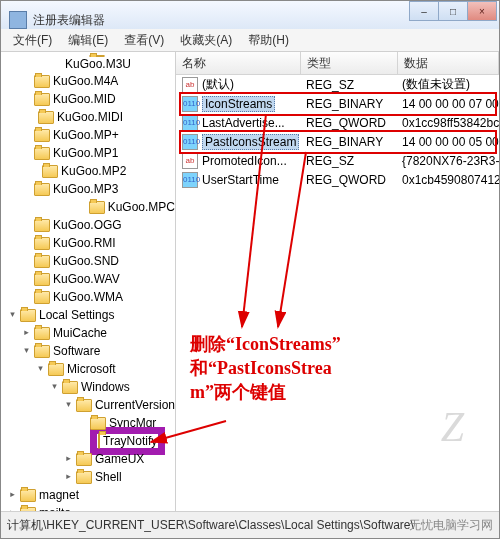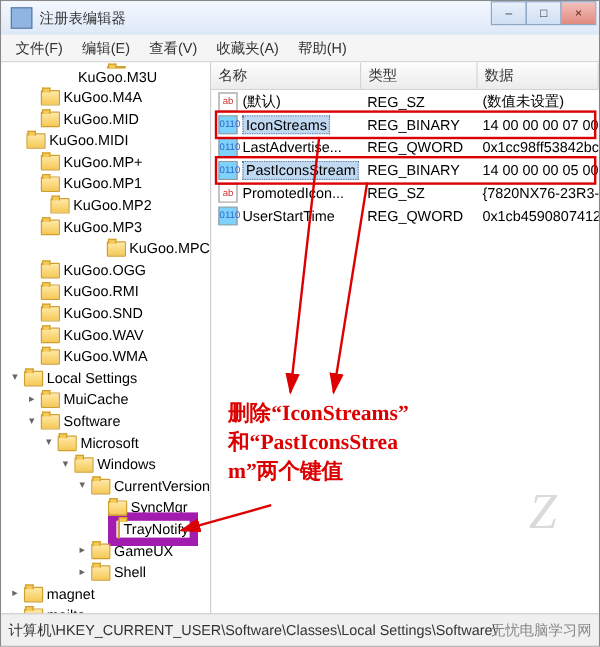--- a/index.html
+++ b/index.html
@@ -1,17 +1,17 @@
 <!DOCTYPE html>
 <html><head>
 <meta charset="utf-8">
 <style>
 body{margin:0;font-family:"Microsoft YaHei",Tahoma,sans-serif;font-size:12px;background:#fff}
 .window{width:500px;height:539px;position:relative;border:1px solid #888;box-sizing:border-box;background:linear-gradient(#f0f4fb,#e6edf8)}
-.titlebar{height:28px;background:linear-gradient(#f4f8ff,#dde8f7);display:flex;align-items:center;padding-left:8px;position:relative}
+.titlebar{height:28px;background:linear-gradient(#f4f8ff,#dde8f7);display:flex;align-items:flex-end;padding-left:8px;position:relative}
 .title-icon{width:16px;height:16px;background:#8fb5e0;border:1px solid #5a7da8;margin-right:6px}
 .title-text{flex:1;color:#333}
 .winbtns{display:flex;position:absolute;right:2px;top:0}
 .winbtn{width:28px;height:18px;border:1px solid #8fa8c8;margin-left:-1px;background:linear-gradient(#e8f0fb,#cfdff3);display:flex;align-items:center;justify-content:center;font-size:10px;color:#333}
 .winbtn.close{background:linear-gradient(#f2c0bb,#e08a80);color:#5a1c17}
 .menubar{height:22px;background:#f5f5f5;border-bottom:1px solid #d0d0d0;display:flex;align-items:center;padding-left:4px}
 .menuitem{padding:0 8px;color:#333;cursor:default}
 .body{display:flex;height:459px;background:#fff}
 .tree{width:174px;border-right:1px solid #d0d0d0;overflow:hidden;padding:2px 0}
 .tree-row{display:flex;align-items:center;height:16px;padding:1px 0;white-space:nowrap}
@@ -67,21 +67,21 @@
         <div class="tree-row" style="padding-left: 20px;">
           <span class="tw"></span>
           <span class="folder"></span>
           <span class="tree-label">KuGoo.M4A</span>
         </div>
         <div class="tree-row" style="padding-left: 20px;">
           <span class="tw"></span>
           <span class="folder"></span>
           <span class="tree-label">KuGoo.MID</span>
         </div>
-        <div class="tree-row" style="padding-left: 8px;">
+        <div class="tree-row" style="padding-left: 24px;">
           <span class="tw"></span>
           <span class="folder"></span>
           <span class="tree-label">KuGoo.MIDI</span>
         </div>
         <div class="tree-row" style="padding-left: 20px;">
           <span class="tw"></span>
           <span class="folder"></span>
           <span class="tree-label">KuGoo.MP+</span>
         </div>
         <div class="tree-row" style="padding-left: 20px;">

